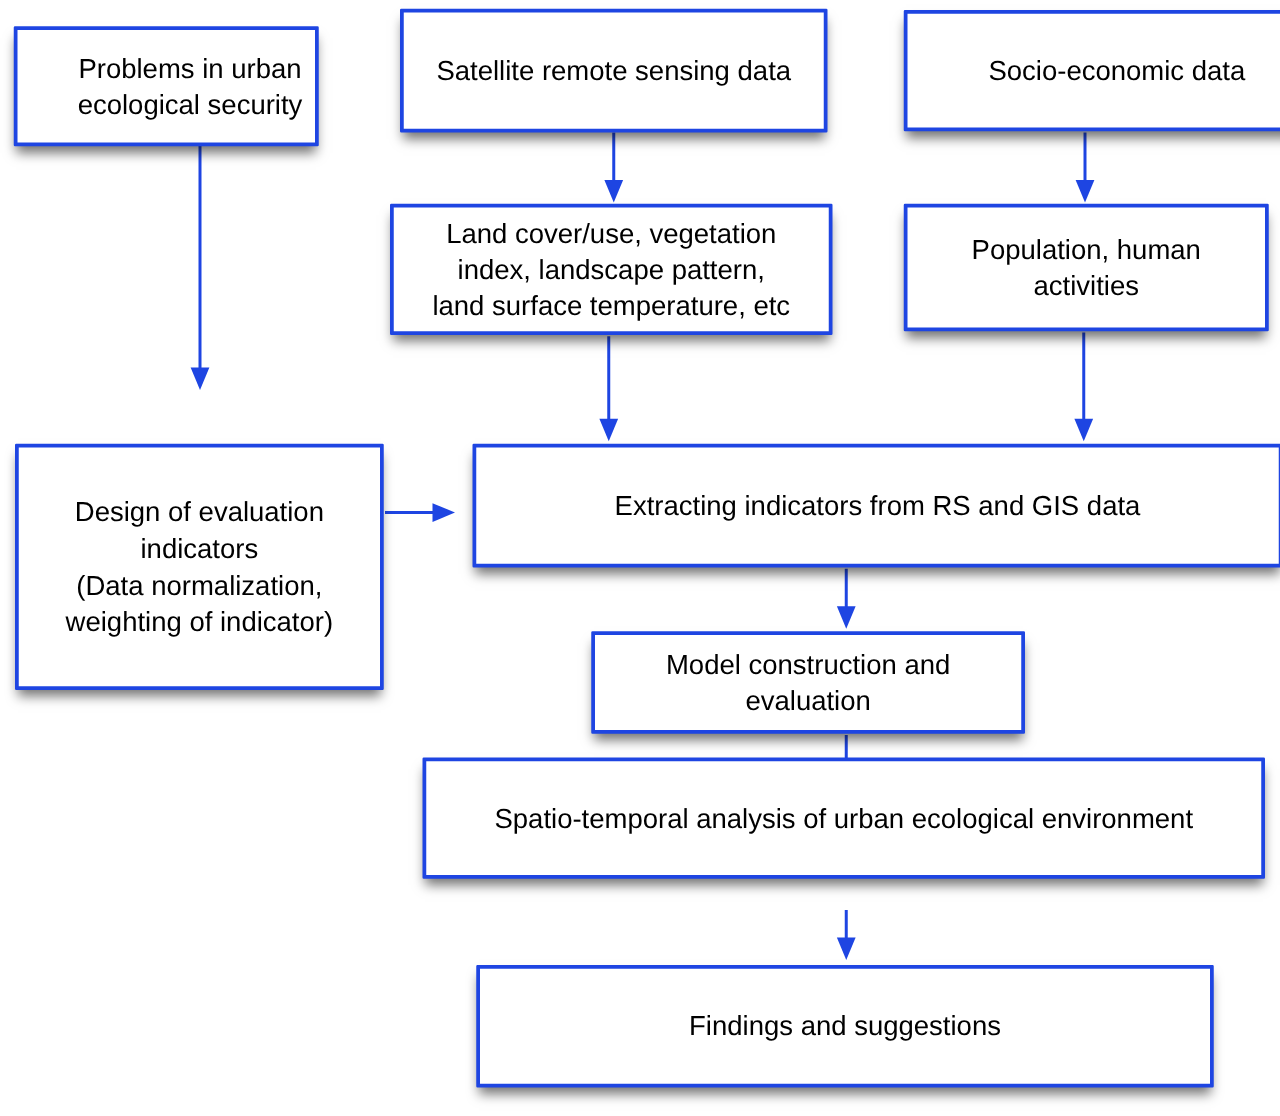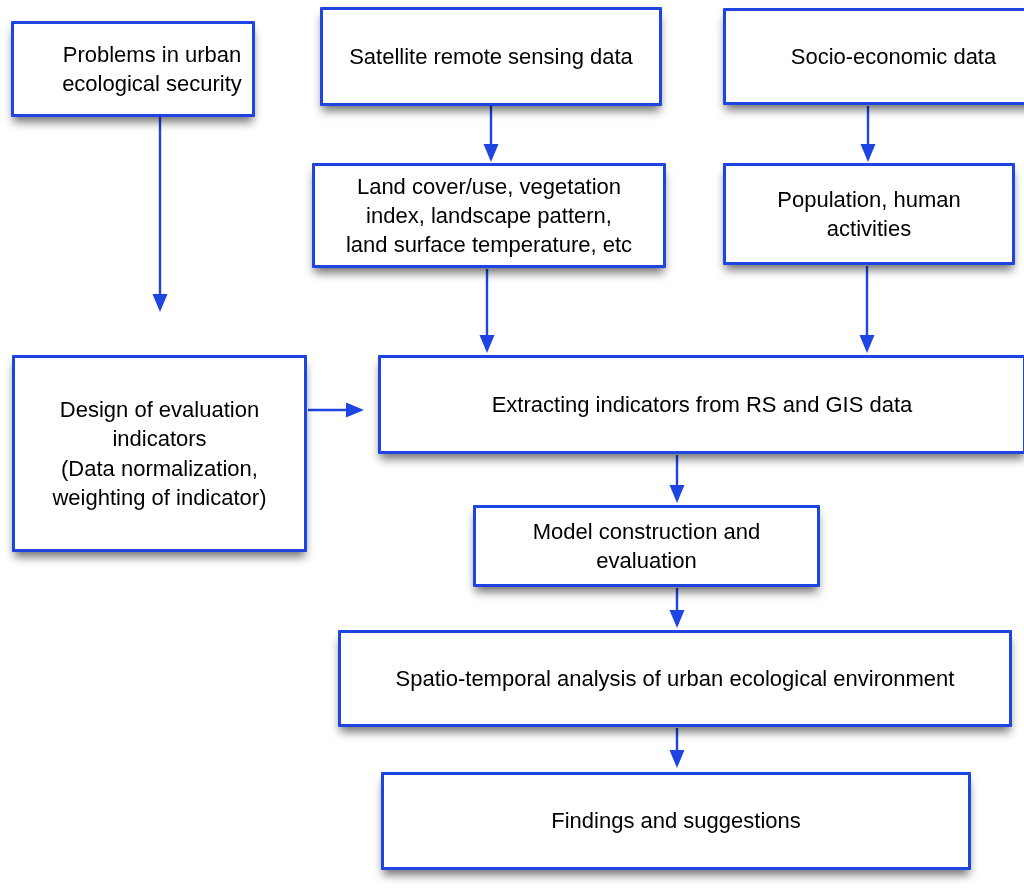--- a/index.html
+++ b/index.html
@@ -34,21 +34,21 @@
   }
   
   #box-problems   { left: 11px;  top: 21px;   width: 244px; height: 96px; padding-left: 48px;  }
   #box-satellite  { left: 320px; top: 7px;   width: 342px; height: 99px;  }
   #box-socio      { left: 723px; top: 8px;   width: 341px; height: 97px;  }
   #box-landcover  { left: 312px; top: 163px; width: 354px; height: 105px; }
   #box-population { left: 723px; top: 163px; width: 292px; height: 102px; }
   #box-design     { left: 12px;  top: 313px; width: 295px; height: 197px; margin-top: 42px; }
   #box-extracting { left: 366px; top: 355px; width: 648px; height: 99px; margin-left: 12px;  }
   #box-model      { left: 473px; top: 505px; width: 347px; height: 82px;  }
-  #box-spatio     { left: 338px; top: 630px; width: 674px; height: 97px; text-align: right;  }
+  #box-spatio     { left: 338px; top: 606px; width: 674px; height: 97px; text-align: right;  }
   #box-findings   { left: 381px; top: 772px; width: 590px; height: 98px;  }
 
   .edges {
     position: absolute;
     left: 0; top: 0;
     width: 1024px;
     height: 893px;
     pointer-events: none;
   }
   .edge-line { stroke: var(--accent, #1e45e2); stroke-width: 2.4; fill: none; }

